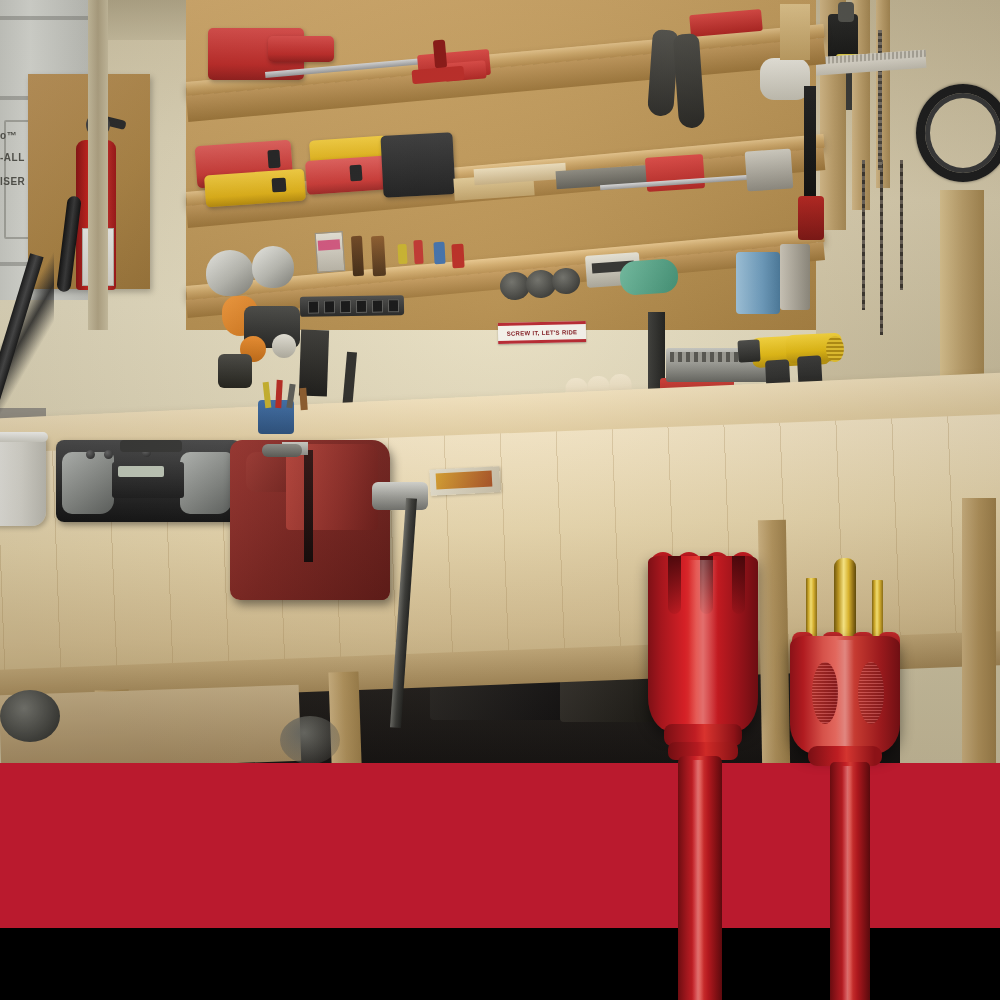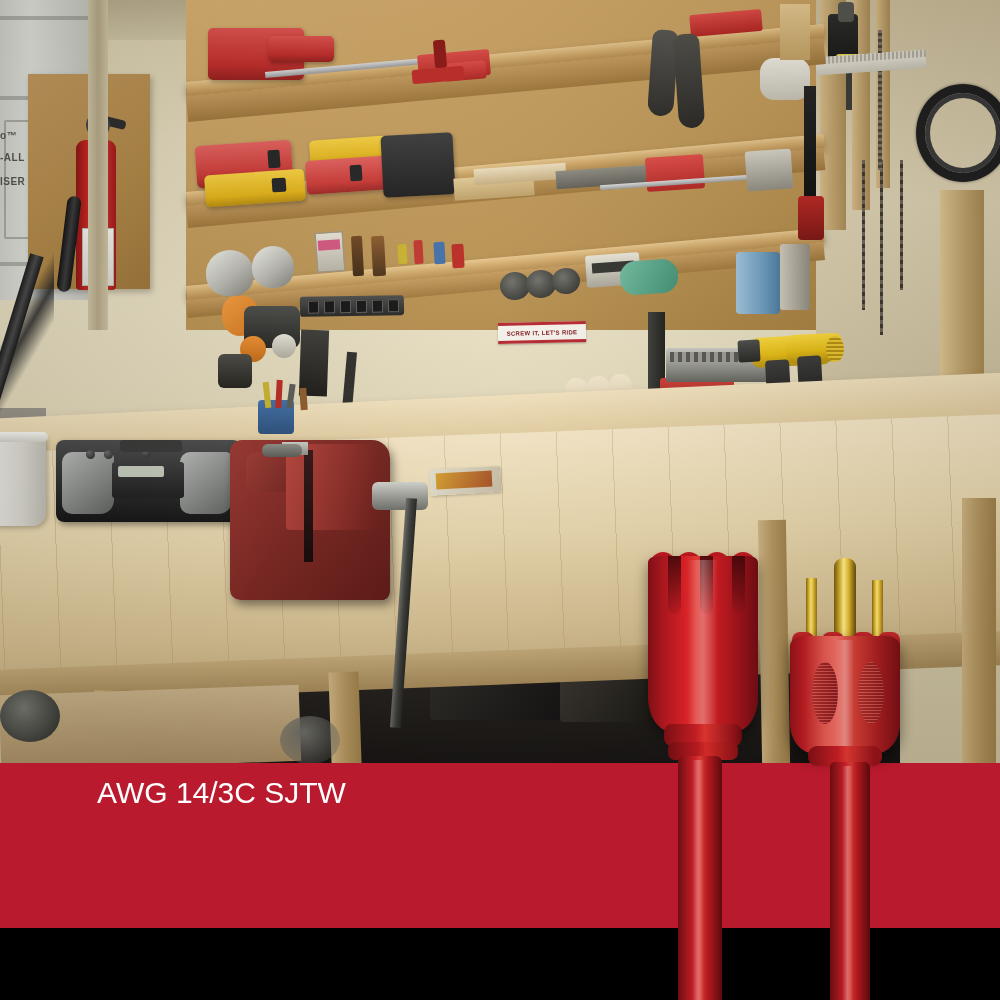--- a/index.html
+++ b/index.html
@@ -729,21 +729,20 @@
     <div class="layer vise-plate"></div>
     <div class="layer vise-rod"></div>
     <div class="layer vise-screw"></div>
     <div class="layer vise-handle"></div>
 
     <div id="photo-grain"></div>
   </div>
 
   <div id="banner"></div>
   <div id="banner-text">
-    <p class="subline">AWG 14/3C SJTW</p>
   </div>
 
   <div id="footer-black"></div>
 
   <div id="product">
 
     <div class="sock-lobe" style="left:650px;"></div>
     <div class="sock-lobe" style="left:676px;"></div>
     <div class="sock-lobe" style="left:704px;"></div>
     <div class="sock-lobe" style="left:730px;"></div>

